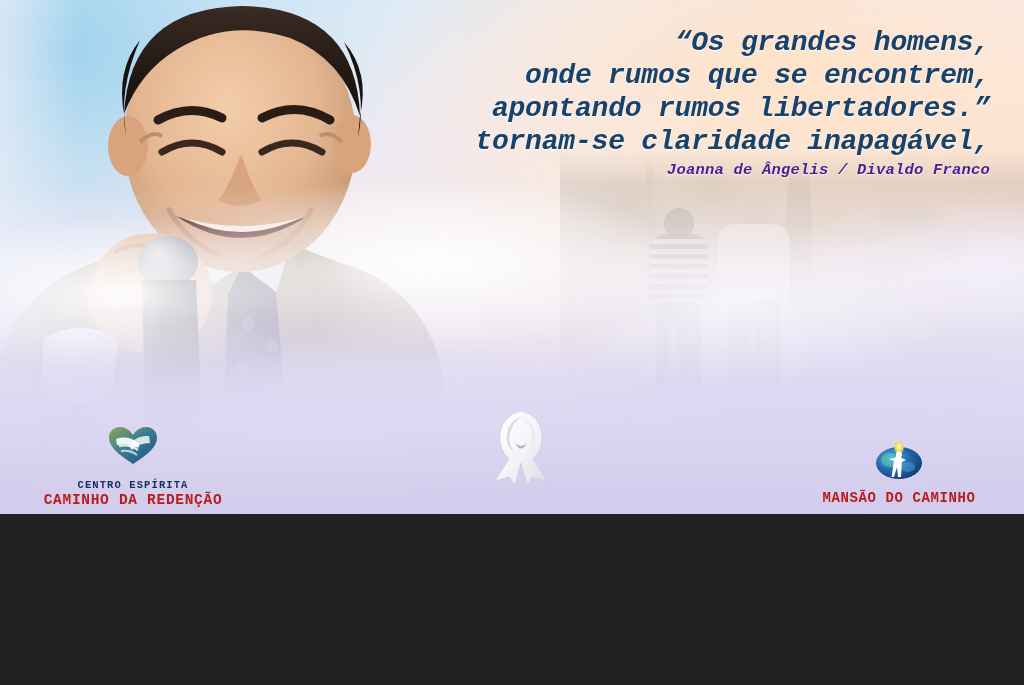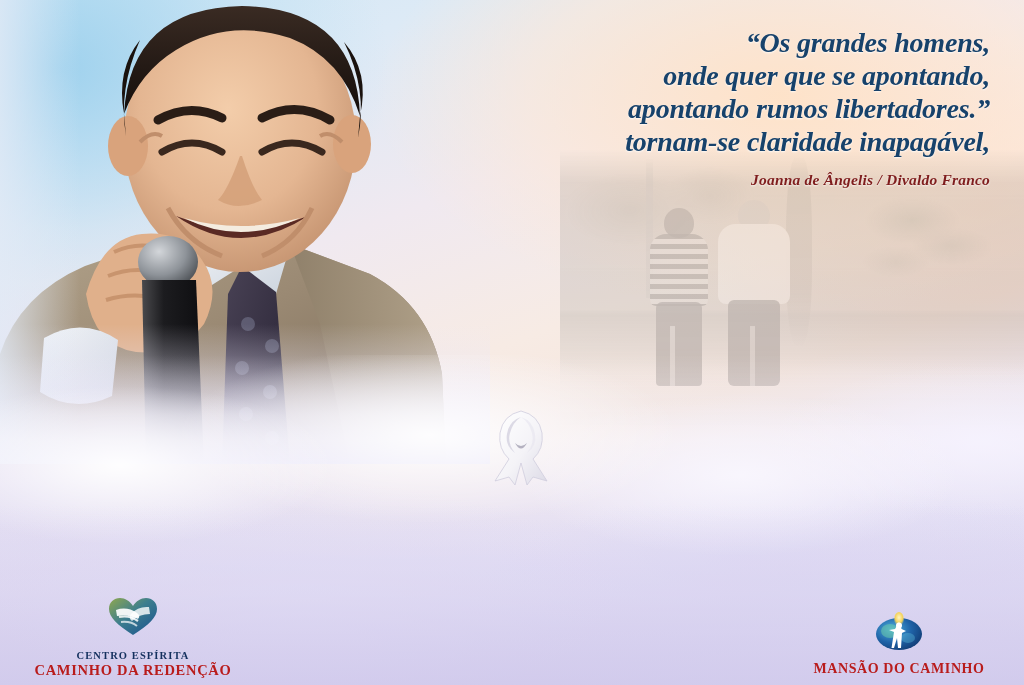--- a/index.html
+++ b/index.html
@@ -1,20 +1,20 @@
 <!DOCTYPE html>
 <html><head>
 <meta charset="utf-8">
 <title>Memorial Tribute</title>
 <style>
   html,body{margin:0;padding:0;background:#222;}
   *{box-sizing:border-box;}
   #poster{
-    position:relative;width:1024px;height:685px;overflow:hidden;
-    font-family:Liberation Serif, serif;
+    position:relative;width:1024px;height:514px;overflow:hidden;
+    font-family:Liberation Mono, monospace;
     background:#e9e6f2;
   }
   
   .bg-layer{position:absolute;inset:0;}
   #sky-base{
     background:
       linear-gradient(160deg,#cfe7f5 0%, #ddeaf6 16%, #f0e9f0 34%, #f7ebe4 50%, #f5e4dc 62%, #ece4f2 76%, #d9d6ef 90%, #cfcbe9 100%);
   }
   #sky-warm{
     background:
@@ -94,21 +94,21 @@
   #quote-block{
     position:absolute;right:34px;top:26px;width:560px;text-align:right;
   }
   .quote-line{
     color:#17426b;font-weight:bold;font-style:italic;
     font-size:28px;line-height:33px;letter-spacing:-.2px;
     white-space:nowrap;
     text-shadow:0 1px 2px rgba(255,255,255,.85);
   }
   #quote-attrib{
-    margin-top:13px;color:#7f1d1d;font-weight:bold;font-style:italic;
+    margin-top:3px;color:#4c1d95;font-weight:bold;font-style:italic;
     font-size:15.5px;letter-spacing:.2px;
     text-shadow:0 1px 2px rgba(255,255,255,.8);
   }
   
   #ribbon{position:absolute;left:487px;top:407px;width:68px;height:78px;}
   #ribbon svg{display:block;width:100%;height:100%;}
   
   #headline{
     position:absolute;left:0;right:0;top:486px;text-align:center;
   }
@@ -265,21 +265,21 @@
       <rect x="0" y="330" width="500" height="140" fill="url(#gFadeBtm)"></rect>
       <rect x="0" y="0" width="90" height="470" fill="url(#gFadeLeft)"></rect>
     </svg>
   </div>
 
   <div class="bg-layer" id="clouds"></div>
   <div class="bg-layer" id="clouds-haze"></div>
 
   <div id="quote-block">
     <div class="quote-line">“Os grandes homens,</div>
-    <div class="quote-line">onde quer que se apontando,</div>
+    <div class="quote-line">onde rumos que se encontrem,</div>
     <div class="quote-line">apontando rumos libertadores.”</div>
     <div class="quote-line">tornam-se claridade inapagável,</div>
     <div id="quote-attrib">Joanna de Ângelis / Divaldo Franco</div>
   </div>
 
   <div id="ribbon">
     <svg viewBox="0 0 68 78" xmlns="http://www.w3.org/2000/svg">
       <defs>
         <linearGradient id="gRib" x1="0" y1="0" x2="1" y2="1">
           <stop offset="0%" stop-color="#ffffff"></stop>

